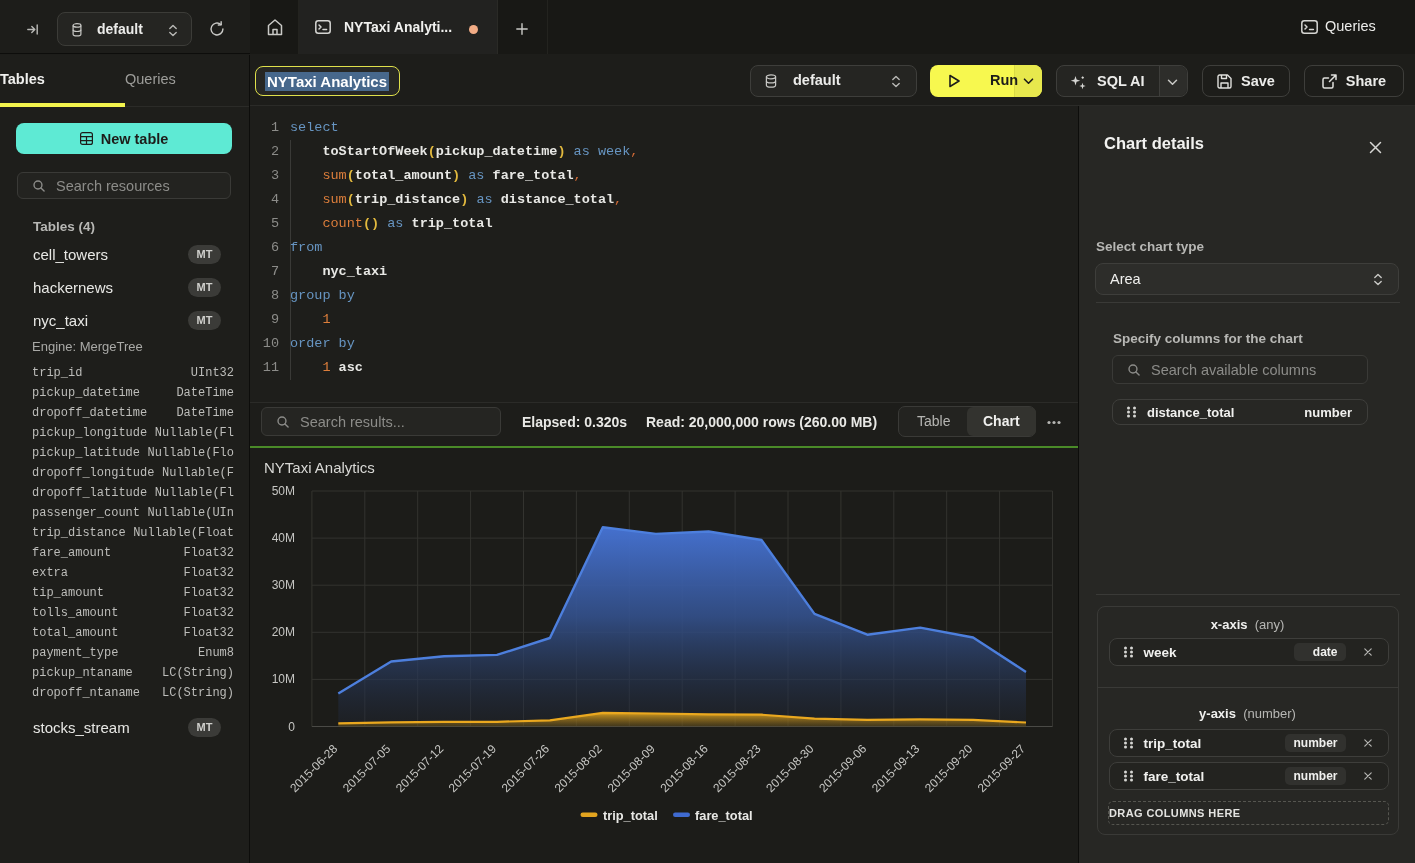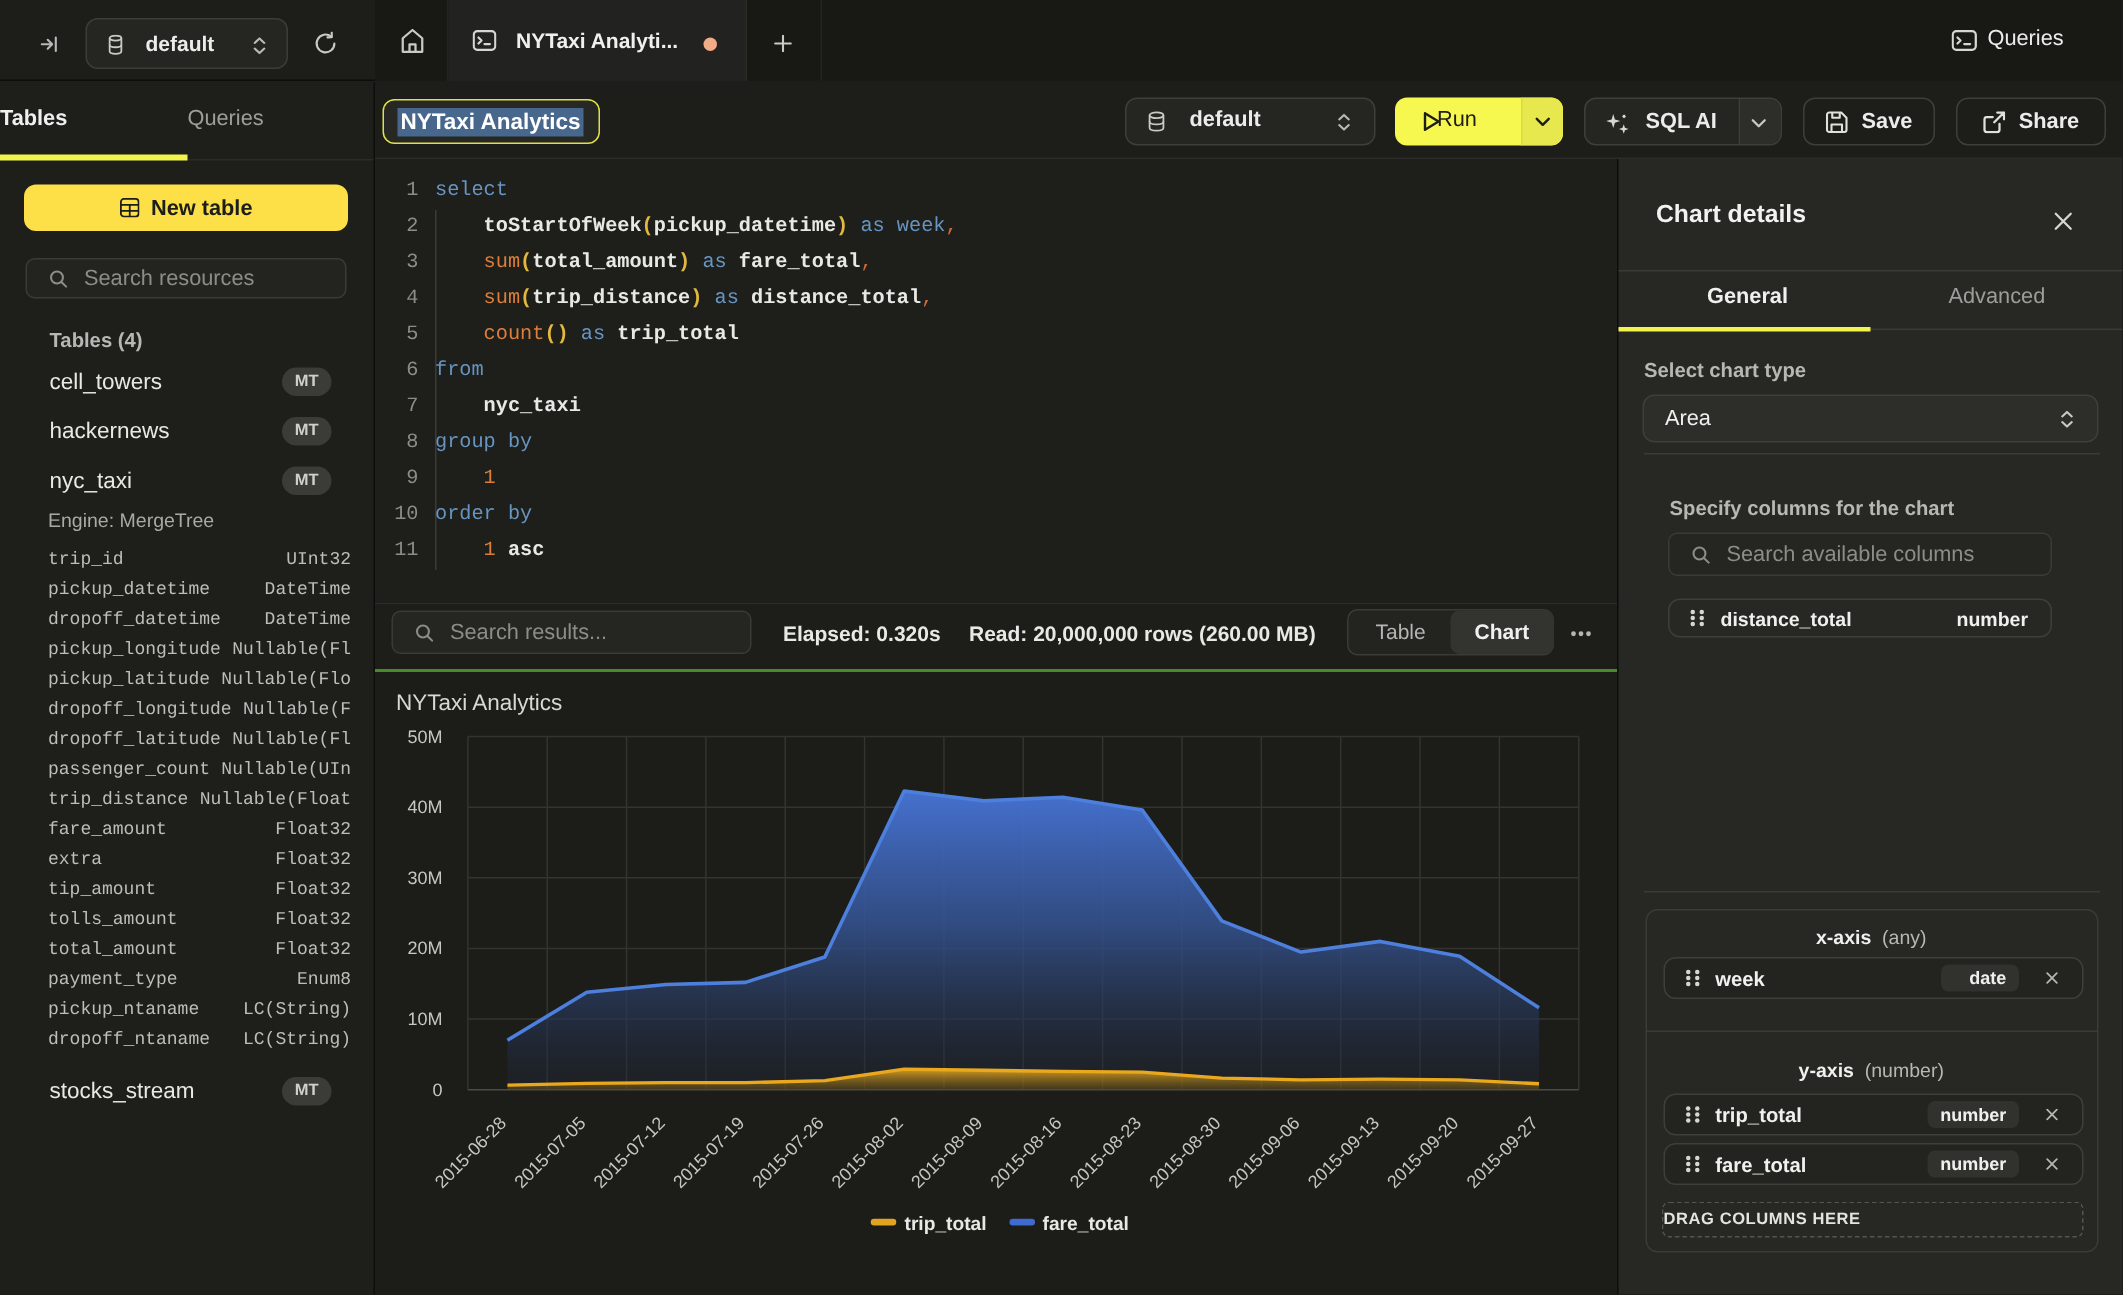--- a/index.html
+++ b/index.html
@@ -11,21 +11,21 @@
 #topbar { position:absolute; left:0; top:0; width:1415px; height:54px; background:#1d1d1a; border-bottom:1px solid #0d0d0b; }
 #topstrip { position:absolute; left:250px; top:0; width:1165px; height:54px; background:#181815; }
 .homecell { position:absolute; left:0; top:0; width:49px; height:54px; border-right:1px solid #23231f; }
 .activetab { position:absolute; left:49px; top:0; width:199px; height:54px; background:#222220; border-right:1px solid #2a2a26; }
 .pluscell { position:absolute; left:248px; top:0; width:50px; height:54px; border-right:1px solid #23231f; }
 .topselect { position:absolute; left:57px; top:12px; width:135px; height:34px; background:#26261f00; border:1px solid #3c3c38; border-radius:8px; background:#252522; }
 
 #sidebar { position:absolute; left:0; top:55px; width:250px; height:808px; background:#1e1e1b; border-right:1px solid #0d0d0b; }
 #sidetabs { position:absolute; left:0; top:0; width:249px; height:52px; border-bottom:1px solid #2b2b28; }
 #sidetabs .tab { position:absolute; top:0; width:125px; height:49px; line-height:49px; text-align:left; font-size:14.5px; }
-.newtable { position:absolute; left:16px; top:68px; width:216px; height:31px; background:#fde047; border-radius:8px; color:#1d1d1a; font-size:14.5px; font-weight:700; display:flex; align-items:center; justify-content:center; gap:8px;text-align:center; }
+.newtable { position:absolute; left:16px; top:68px; width:216px; height:31px; background:#5eead4; border-radius:8px; color:#1d1d1a; font-size:14.5px; font-weight:700; display:flex; align-items:center; justify-content:center; gap:8px;text-align:center; }
 .searchbox { position:absolute; border:1px solid #3a3a37; border-radius:6px; background:#232320; color:#8c8c89; display:flex; align-items:center; }
 .mono { font-family:"Liberation Mono", monospace; }
 .badge-mt { position:absolute; width:33px; height:19px; background:#3b3b38; border-radius:10px; color:#cfcfcc; font-size:11px; font-weight:700; text-align:center; line-height:19px; }
 .tname { position:absolute; left:33px; font-size:15px; color:#e8e8e5; }
 .colrow { position:absolute; left:32px; width:202px; font-size:12px; color:#bdbdba; display:flex; justify-content:space-between; white-space:nowrap; }
 
 #titlerow { position:absolute; left:250px; top:55px; width:1165px; height:51px; background:#1d1d1a; border-bottom:1px solid #2b2b28; }
 .btn { position:absolute; border:1px solid #3e3e3b; border-radius:8px; display:flex; align-items:center; justify-content:center; font-size:14.5px; font-weight:700; color:#ececea; gap:9px; }
 
 #editor { position:absolute; left:250px; top:106px; width:828px; height:297px; background:#1e1e1b; border-bottom:1px solid #2b2b28; }
@@ -206,21 +206,21 @@
     <svg class="abs" style="right:15px;top:9px" width="10" height="13" viewBox="0 0 10 13" fill="none" stroke="#b9b9b6" stroke-width="1.4" stroke-linecap="round" stroke-linejoin="round">
           <path d="M1.8 4.6 L5 1.6 L8.2 4.6 M1.8 8.4 L5 11.4 L8.2 8.4"></path>
         </svg>
   </div>
 
   <div class="abs" style="left:680px;top:10px;width:112px;height:32px;border-radius:8px;overflow:hidden;background:#f7f84f;">
     <div class="abs" style="right:0;top:0;width:28px;height:32px;background:#e7e84d;border-left:1px solid #d9da45;"></div>
     <svg class="abs" style="left:18px;top:9px" width="13" height="14" viewBox="0 0 13 14" fill="none" stroke="#1d1d1a" stroke-width="1.6" stroke-linejoin="round">
           <path d="M2 1.5 L11 7 L2 12.5 Z"></path>
         </svg>
-    <span class="abs" style="left:28px;top:7px;font-size:14.5px;font-weight:400;color:#1d1d1a">Run</span>
+    <span class="abs" style="left:60px;top:7px;font-size:14.5px;font-weight:700;color:#1d1d1a">Run</span>
     <svg class="abs" style="right:8px;top:13px" width="11" height="7" viewBox="0 0 11 7" fill="none" stroke="#1d1d1a" stroke-width="1.6" stroke-linecap="round" stroke-linejoin="round">
           <path d="M1.5 1.2 L5.5 5.2 L9.5 1.2"></path>
         </svg>
   </div>
 
   <div class="btn" style="left:806px;top:10px;width:132px;height:32px;background:#252522;padding:0;">
     <svg class="abs" style="left:13px;top:8px" width="17" height="17" viewBox="0 0 17 17" fill="#d6d6d3">
           <path d="M5.5 2 L6.6 5.6 L10.2 6.7 L6.6 7.8 L5.5 11.4 L4.4 7.8 L0.8 6.7 L4.4 5.6 Z"></path>
           <path d="M12.5 8.8 L13.3 11.2 L15.7 12 L13.3 12.8 L12.5 15.2 L11.7 12.8 L9.3 12 L11.7 11.2 Z"></path>
           <rect x="11.7" y="2.6" width="2" height="2" rx="0.4" transform="rotate(45 12.7 3.6)"></rect>
@@ -356,25 +356,20 @@
   <rect x="423" y="364.5" width="17" height="4.5" rx="2.2" fill="#3f6ad0"></rect>
   <text x="445" y="372" font-size="12.8" font-weight="bold" fill="#e8e8e5">fare_total</text>
 </svg>
 </div>
 
 <div id="panel">
   <span class="abs" style="left:25px;top:28px;font-size:16.5px;font-weight:700;color:#f2f2f0">Chart details</span>
   <svg class="abs" style="left:290px;top:35px" width="13" height="13" viewBox="0 0 13 13" fill="none" stroke="#d6d6d3" stroke-width="1.5" stroke-linecap="round">
         <path d="M1.5 1.5 L11.5 11.5 M11.5 1.5 L1.5 11.5"></path>
       </svg>
-  <div class="abs" style="left:0;top:74px;width:337px;height:40px;border-top:1px solid #3a3a37;border-bottom:1px solid #3a3a37;">
-    <span class="abs" style="left:59px;top:9px;font-size:14.5px;font-weight:700;color:#f0f0ee">General</span>
-    <span class="abs" style="left:220px;top:9px;font-size:14.5px;color:#9d9d9a">Advanced</span>
-    <div class="abs" style="left:0;top:37px;width:168px;height:3px;background:#f2f34d"></div>
-  </div>
   <span class="abs" style="left:17px;top:133px;font-size:13.5px;font-weight:700;color:#b7b7b4">Select chart type</span>
   <div class="abs" style="left:16px;top:157px;width:304px;height:32px;border:1px solid #3e3e3b;border-radius:8px;background:#2d2d2a;">
     <span class="abs" style="left:14px;top:7px;font-size:14.5px;color:#f0f0ee">Area</span>
     <svg class="abs" style="right:15px;top:9px" width="10" height="13" viewBox="0 0 10 13" fill="none" stroke="#c9c9c6" stroke-width="1.4" stroke-linecap="round" stroke-linejoin="round">
           <path d="M1.8 4.6 L5 1.6 L8.2 4.6 M1.8 8.4 L5 11.4 L8.2 8.4"></path>
         </svg>
   </div>
   <div class="abs" style="left:17px;top:196px;width:304px;height:1px;background:#3a3a37"></div>
   <span class="abs" style="left:34px;top:225px;font-size:13.5px;font-weight:700;color:#b7b7b4">Specify columns for the chart</span>
   <div class="searchbox" style="left:33px;top:249px;width:256px;height:29px;background:#252522;">

